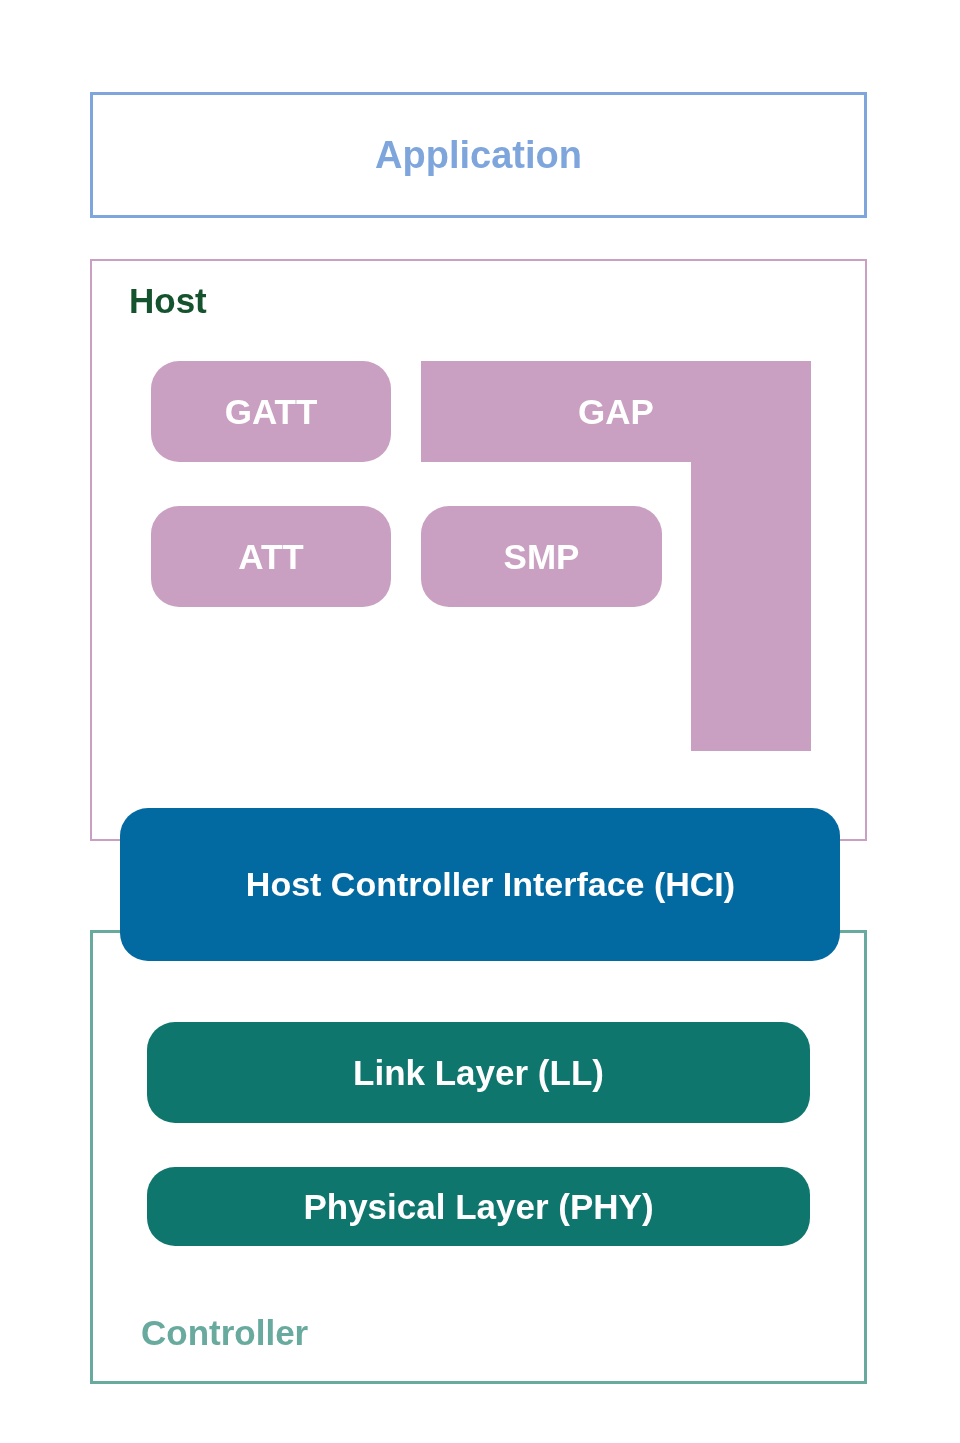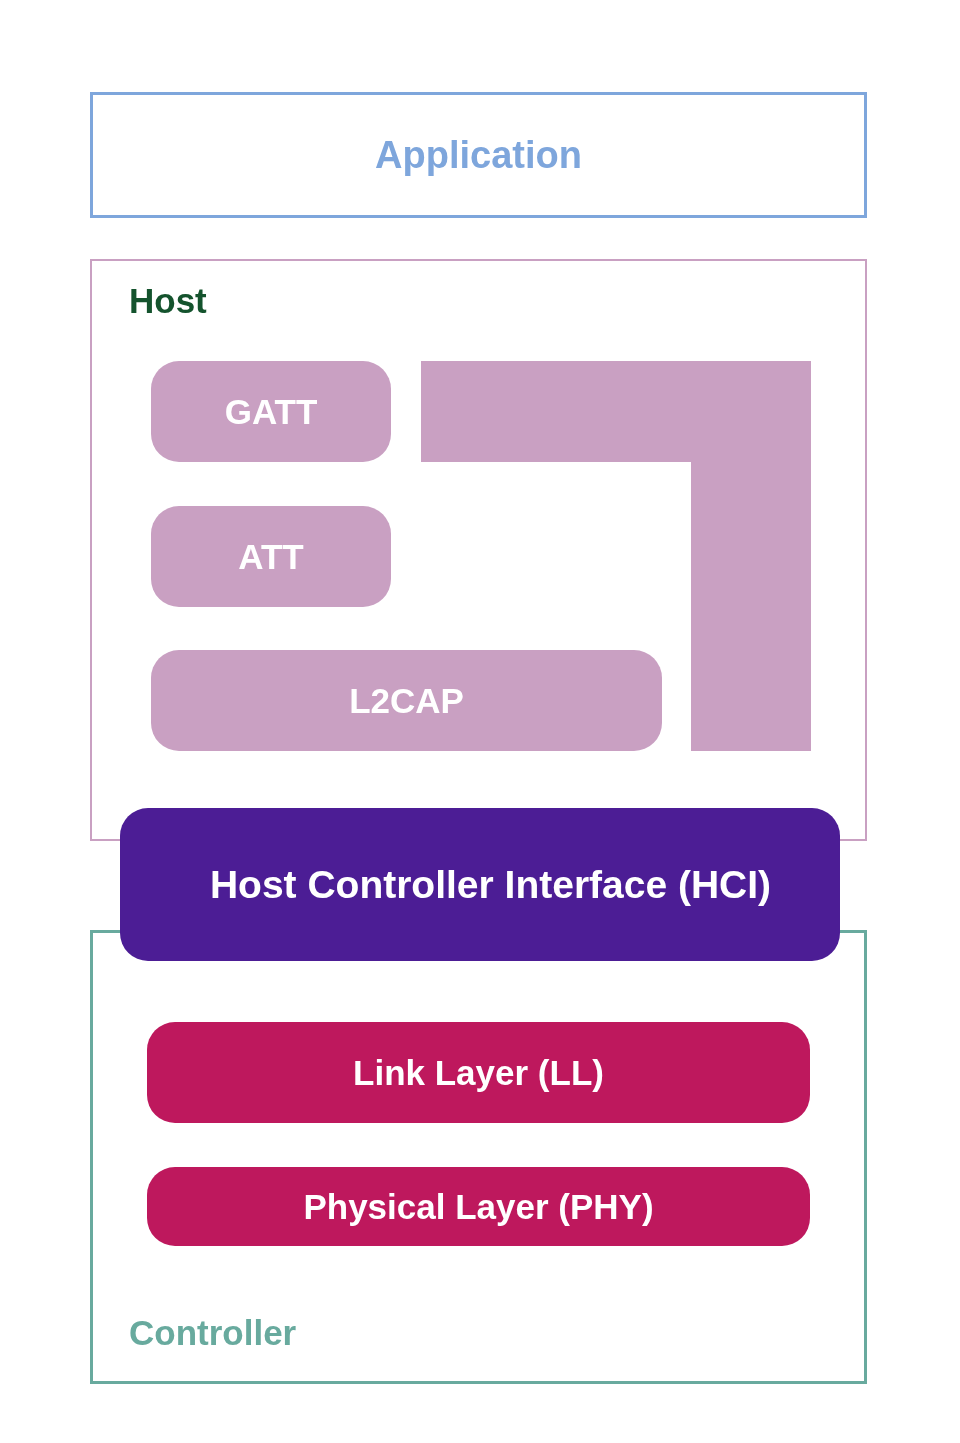--- a/index.html
+++ b/index.html
@@ -66,42 +66,42 @@
     font-size: 38px;
     text-align: right;
   }
   .group-title.host-title {
     left: 129px;
     top: 281px;
     color: #14532d;
     font-size: 35px;
   }
   .group-title.controller-title {
-    left: 129px;
+    left: 141px;
     top: 1313px;
     color: #68AA9E;
     font-size: 35px;
   }
 
   
   .block {
     position: absolute;
     box-sizing: border-box;
     display: flex;
     align-items: center;
     justify-content: center;
     color: #ffffff;
     font-weight: bold;
     white-space: nowrap;
     border-radius: 28px;
   }
 
   .block.host-block { background: #C9A0C2; font-size: 35px; }
-  .block.ctrl-block { background: #be185d; font-size: 35px; }
-  .block.hci-block  { background: #4c1d95; font-size: 39px; padding-left: 21px; }
+  .block.ctrl-block { background: #0f766e; font-size: 35px; }
+  .block.hci-block  { background: #0369a1; font-size: 34px; padding-left: 21px; }
 
   .block.gatt  { left: 151px; top: 361px; width: 240px; height: 101px; }
   .block.att   { left: 151px; top: 506px; width: 240px; height: 101px; }
   .block.smp   { left: 421px; top: 506px; width: 241px; height: 101px; }
   .block.l2cap { left: 151px; top: 650px; width: 511px; height: 101px; }
 
   
   .gap-shape {
     position: absolute;
     left: 421px;
@@ -160,26 +160,27 @@
   <div class="group-title application-title">Application</div>
 
   <div class="group-box host"></div>
   <div class="group-title host-title">Host</div>
 
   <div class="block host-block gatt">GATT</div>
 
   <div class="gap-shape">
     <div class="gap-arm gap-arm-top"></div>
     <div class="gap-arm gap-arm-right"></div>
+    <div class="gap-label">GAP</div>
   </div>
 
   <div class="block host-block att">ATT</div>
 
+  <div class="block host-block smp">SMP</div>
 
-  <div class="block host-block l2cap">L2CAP</div>
 
   <div class="group-box controller"></div>
   <div class="group-title controller-title">Controller</div>
 
   <div class="block ctrl-block link-layer">Link Layer (LL)</div>
 
   <div class="block ctrl-block phy">Physical Layer (PHY)</div>
 
   <div class="block hci-block hci">Host Controller Interface (HCI)</div>
 

